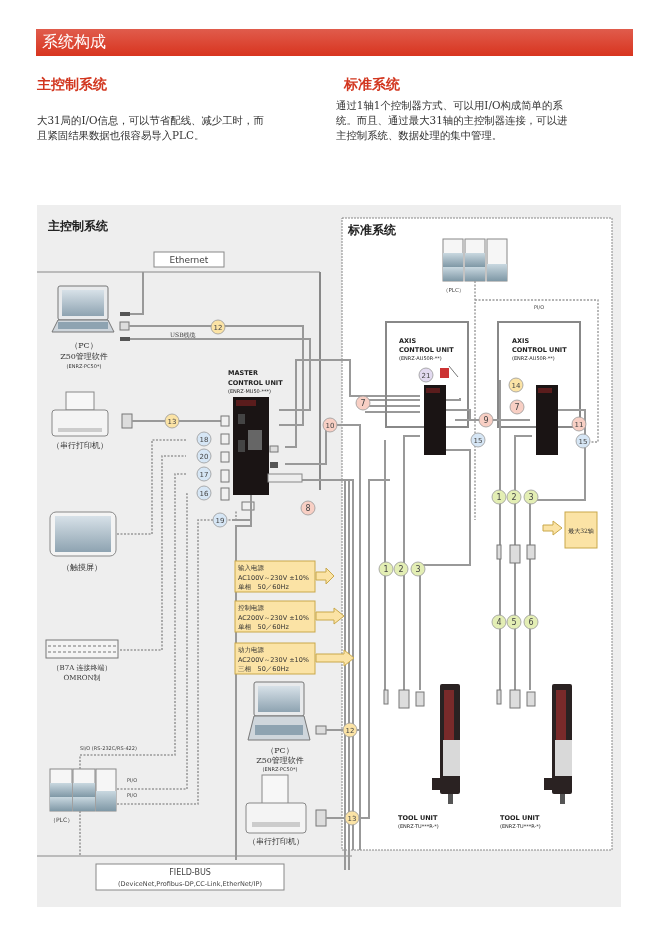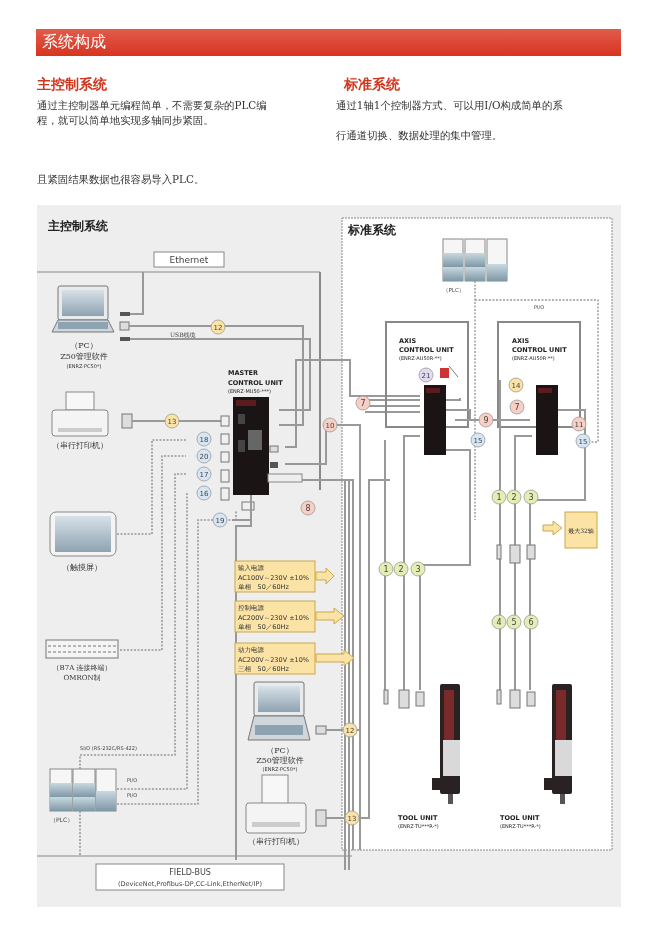--- a/index.html
+++ b/index.html
@@ -1,19 +1,19 @@
 <!DOCTYPE html>
 <html><head>
 <meta charset="utf-8">
 <style>
   html, body { margin:0; padding:0; background:#ffffff; }
   body { width:667px; height:943px; position:relative; overflow:hidden;
          font-family: "DejaVu Serif", "Liberation Serif", serif; color:#333; }
   .header-bar { position:absolute; left:36px; top:29px; width:585px; height:27px;
-    background: linear-gradient(#e05c4c, #d8341f); }
+    background: linear-gradient(#e05c4c, #d8341f); padding-left: 12px; }
   .header-bar span { position:absolute; left:6px; top:3px; color:#fff; font-size:16px;
     font-family:"DejaVu Sans", sans-serif; }
   .sec-title { position:absolute; font-size:14px; font-weight:bold; color:#d2361f;
     font-family:"DejaVu Sans", sans-serif; }
   .para { position:absolute; font-size:10.4px; line-height:15px; color:#333; }
   .para p { margin:0 0 14px 0; }
   .panel { position:absolute; left:37px; top:205px; width:584px; height:702px; background:#eeeeee; }
   svg { position:absolute; left:0; top:0; }
   .t-sans { font-family:"DejaVu Sans", sans-serif; }
   .t-serif { font-family:"DejaVu Serif", serif; }
@@ -23,35 +23,31 @@
 
 <div class="header-bar">
   <span>系统构成</span>
 </div>
 
 <div class="sec-title" style="left:37px;top:76px;">主控制系统</div>
 <div class="sec-title" style="left:344px;top:76px;">标准系统</div>
 
 <div class="para" style="left:37px;top:98px;width:290px;">
   <p>
-    <span>通过主控制器单元编程简单，不需要复杂的PLC编</span><br>
-    <span>程，就可以简单地实现多轴同步紧固。</span>
-  </p>
-  <p>
     <br>
-    <br>
+    <span>大31局的I/O信息，可以节省配线、减少工时，而</span><br>
     <span>且紧固结果数据也很容易导入PLC。</span>
   </p>
 </div>
 
 <div class="para" style="left:336px;top:98px;width:290px;">
   <p>
     <span>通过1轴1个控制器方式、可以用I/O构成简单的系</span><br>
-    <br>
-    <span>行通道切换、数据处理的集中管理。</span>
+    <span>统。而且、通过最大31轴的主控制器连接，可以进</span><br>
+    <span>主控制系统、数据处理的集中管理。</span>
   </p>
 </div>
 
 <div class="panel"></div>
 
 <svg width="667" height="943" viewBox="0 0 667 943">
   <defs>
     <linearGradient id="scr" x1="0" y1="0" x2="0" y2="1">
       <stop offset="0" stop-color="#d7e1e8"></stop>
         <stop offset="1" stop-color="#8ea3b1"></stop>

